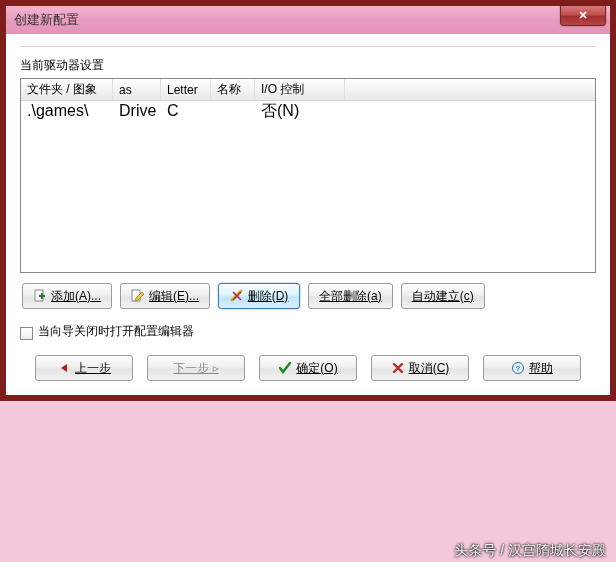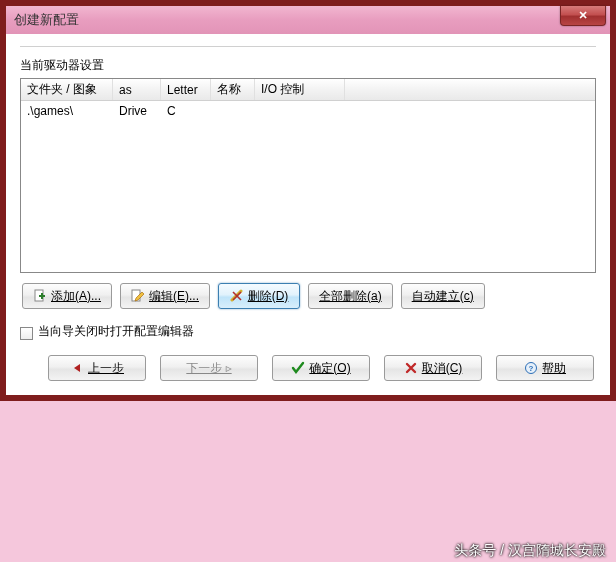--- a/index.html
+++ b/index.html
@@ -84,21 +84,21 @@
     display: flex; align-items: center;
     flex-shrink: 0;
   }
   .tbody-row {
     display: flex;
     height: 20px;
     align-items: center;
   }
   .td {
     padding: 0 6px;
-    font-size: 12px;
+    font-size: 16px;
     color: #000;
     flex-shrink: 0;
   }
   .col0 { width: 92px; }
   .col1 { width: 48px; }
   .col2 { width: 50px; }
   .col3 { width: 44px; }
   .col4 { width: 90px; }
 
   .toolbar-row {
@@ -135,21 +135,21 @@
     width: 13px; height: 13px;
     border: 1px solid #888;
     background: linear-gradient(to bottom,#fff,#eee);
   }
   .spacer { flex: 1; }
   .bottom-bar {
     display: flex;
     gap: 14px;
     padding: 0 2px 4px 2px;
     margin-top: auto;
-    justify-content: flex-end;
+    justify-content: center;
   }
   .bottom-bar .btn { min-width: 98px; }
   .wm {
     position: absolute;
     right: 10px; bottom: 2px;
     font-size: 14px;
     color: #fff;
     text-shadow: 0 0 3px #000, 0 0 2px #000;
   }
   .icon { display:inline-flex; width:14px; height:14px; }
@@ -176,20 +176,21 @@
         <div class="th col1">as</div>
         <div class="th col2">Letter</div>
         <div class="th col3">名称</div>
         <div class="th col4">I/O 控制</div>
       </div>
       <div class="tbody-row">
         <div class="td col0">.\games\</div>
         <div class="td col1">Drive</div>
         <div class="td col2">C</div>
         <div class="td col3"></div>
+        <div class="td col4">否(N)</div>
       </div>
     </div>
 
     <div class="toolbar-row">
       <div class="btn">
         <span class="icon">
           <svg viewBox="0 0 14 14">
               <rect x="2" y="1" width="8" height="11" fill="#fff" stroke="#888" stroke-width="1"></rect>
               <rect x="6" y="4" width="6" height="6" fill="none"></rect>
               <path d="M9 4v6M6 7h6" stroke="#2b7d2b" stroke-width="2"></path>

